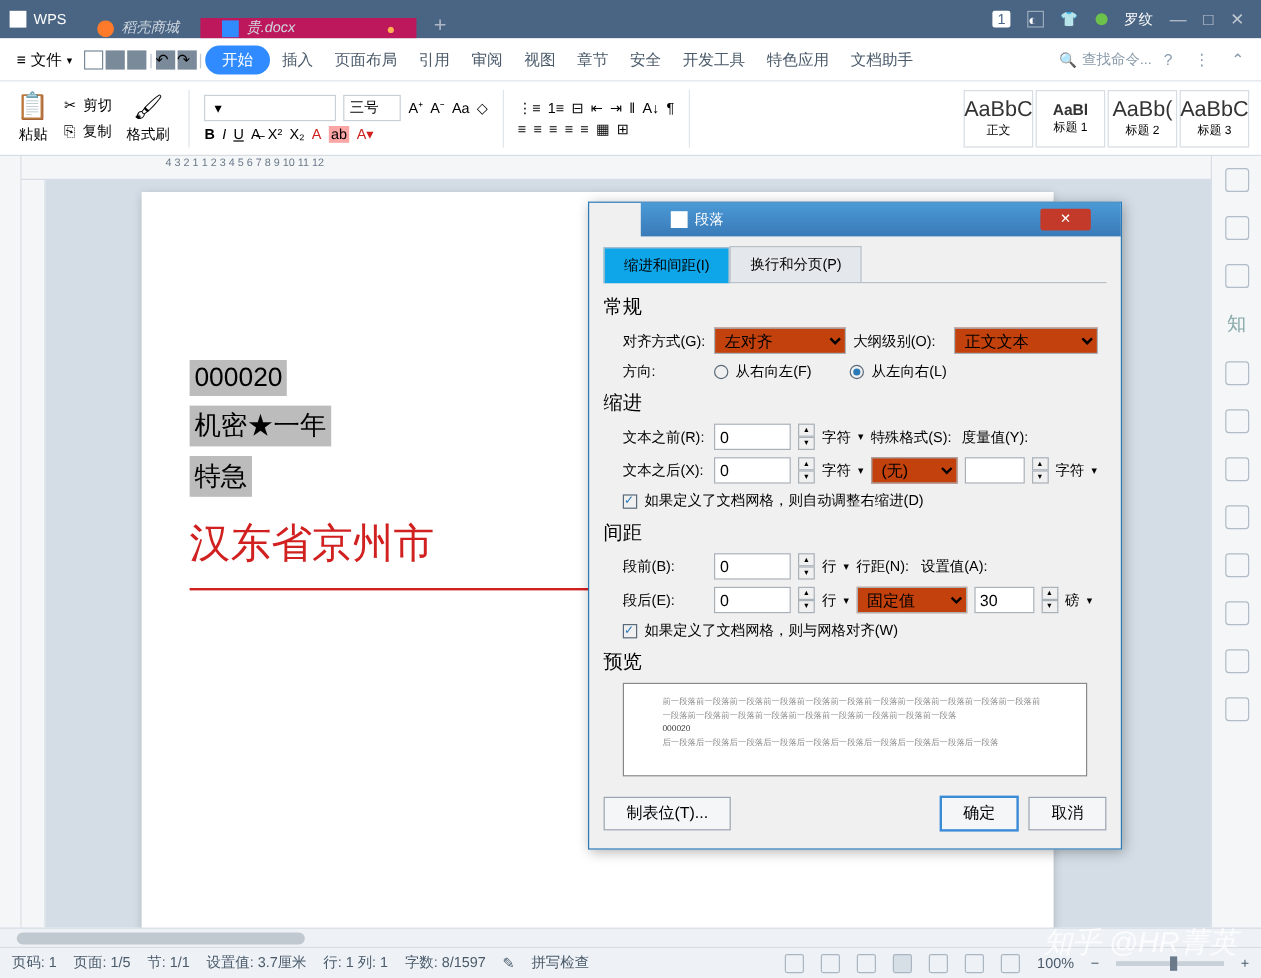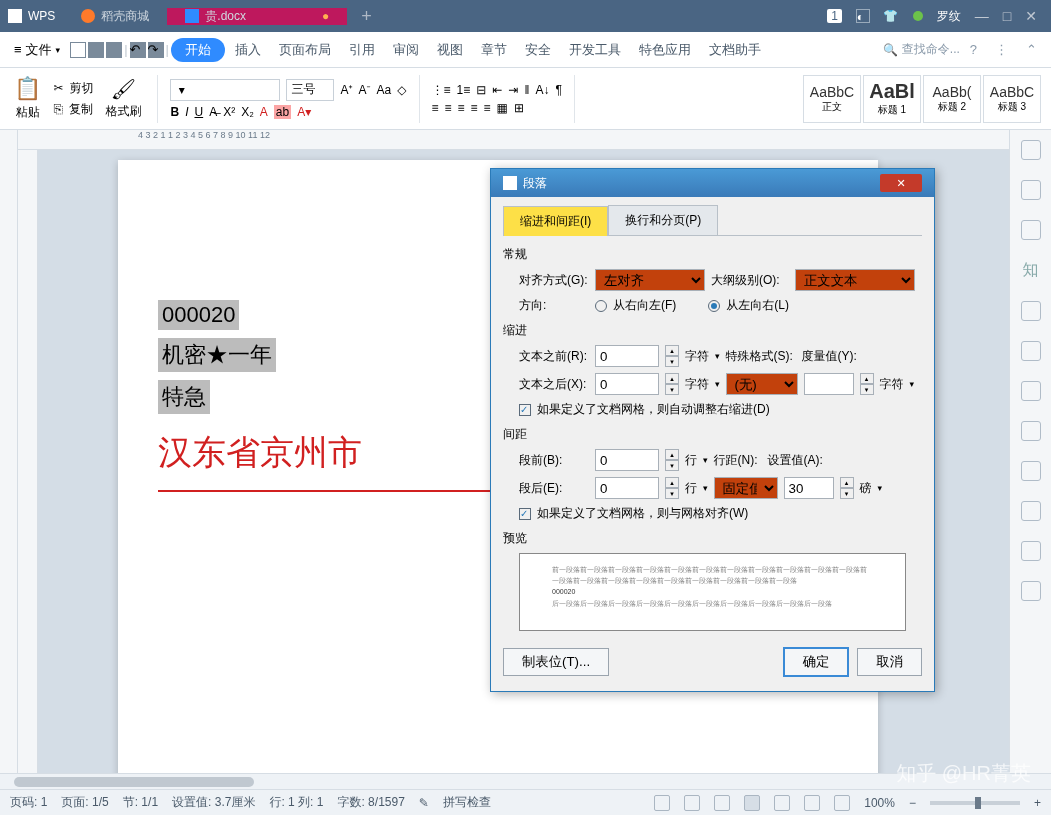--- a/index.html
+++ b/index.html
@@ -2,21 +2,21 @@
 <html><head>
 <meta charset="utf-8">
 <style>
 * { box-sizing: border-box; margin: 0; padding: 0; font-family: "Microsoft YaHei", sans-serif; }
 body { background: #e8f0e8; width: 1051px; height: 815px; overflow: hidden; position: relative; }
 
 .window { background: #fff; width: 1051px; height: 815px; display: flex; flex-direction: column; }
 
 .titlebar { background: #4a6583; height: 32px; display: flex; align-items: center; color: #fff; font-size: 12px; }
 .titlebar .left { display: flex; align-items: center; gap: 6px; padding: 0 8px; }
-.titlebar .tab-area { display: flex; height: 100%; align-items: center; flex: 1; }
+.titlebar .tab-area { display: flex; height: 100%; align-items: flex-end; flex: 1; font-style: italic; }
 .titlebar .apptab { display: flex; align-items: center; padding: 0 18px; gap: 6px; color: #d0d8e0; cursor: pointer; }
 .titlebar .apptab.active { background: #be185d; }
 .titlebar .icon-sq { width: 14px; height: 14px; display: inline-block; }
 .titlebar .plus { padding: 0 14px; color: #aeb8c5; font-size: 18px; cursor: pointer; }
 .titlebar .right { display: flex; align-items: center; gap: 14px; padding: 0 14px; }
 .titlebar .win-ctrl { color: #c0c8d2; font-size: 14px; cursor: pointer; }
 .userdot { width: 10px; height: 10px; border-radius: 50%; background: #6cc24a; display: inline-block; }
 
 .menubar { background: #fff; border-bottom: 1px solid #d6dde4; height: 36px; display: flex; align-items: center; font-size: 13px; padding: 0 6px; gap: 2px; }
 .menubar .filebtn { display: flex; align-items: center; gap: 4px; padding: 4px 8px; cursor: pointer; }
@@ -27,21 +27,21 @@
 .menubar .qmark { padding: 0 8px; color: #8a9aaa; }
 
 .toolbar { background: #fff; border-bottom: 1px solid #d6dde4; height: 62px; display: flex; align-items: center; padding: 0 10px; gap: 8px; font-size: 12px; }
 .tool-group { display: flex; flex-direction: column; align-items: center; gap: 2px; padding: 0 4px; }
 .tool-row { display: flex; align-items: center; gap: 6px; }
 .sep { width: 1px; height: 48px; background: #e0e5ea; margin: 0 4px; }
 .combo { border: 1px solid #c8d0d8; height: 22px; padding: 0 4px; font-size: 12px; display: inline-flex; align-items: center; background: #fff; }
 .bold { font-weight: bold; }
 .styles { display: flex; gap: 2px; margin-left: auto; }
 .style-box { width: 58px; height: 48px; border: 1px solid #d6dde4; display: flex; flex-direction: column; align-items: center; justify-content: center; font-size: 10px; cursor: pointer; }
-.style-box .preview { font-size: 14px; color: #333; }
+.style-box .preview { font-size: 18px; color: #333; }
 .style-box.dark .preview { font-weight: bold; }
 
 .workspace { flex: 1; display: flex; position: relative; background: #d4dde6; overflow: hidden; }
 .left-rail { width: 18px; background: #f4f6f8; border-right: 1px solid #d6dde4; }
 .right-rail { width: 42px; background: #f4f6f8; border-left: 1px solid #d6dde4; display: flex; flex-direction: column; align-items: center; padding-top: 10px; gap: 20px; }
 .right-rail .rico { width: 20px; height: 20px; border: 1px solid #b0bcc8; border-radius: 3px; cursor: pointer; }
 .doc-area { flex: 1; position: relative; }
 .hruler { height: 20px; background: #f4f6f8; border-bottom: 1px solid #d6dde4; font-size: 9px; color: #6a7a8a; padding-left: 120px; }
 .vruler { position: absolute; left: 0; top: 20px; bottom: 0; width: 20px; background: #f4f6f8; border-right: 1px solid #d6dde4; }
 .page { position: absolute; left: 100px; top: 30px; width: 760px; height: 730px; background: #fff; box-shadow: 0 2px 8px rgba(0,0,0,.2); padding: 140px 40px 40px 40px; }
@@ -49,44 +49,44 @@
 .page .red-title { color: #d12020; font-size: 34px; font-weight: 500; margin-top: 8px; }
 .page .redline { height: 2px; background: #d12020; margin-top: 14px; }
 
 .statusbar { height: 26px; background: #eef2f6; border-top: 1px solid #d6dde4; display: flex; align-items: center; font-size: 12px; color: #4a5a6a; padding: 0 10px; gap: 14px; }
 .statusbar .grow { flex: 1; }
 .statusbar .sicon { width: 16px; height: 16px; border: 1px solid #aab6c2; border-radius: 2px; cursor: pointer; }
 .zoom-slider { width: 90px; height: 4px; background: #c8d0d8; position: relative; }
 .zoom-slider::after { content: ''; position: absolute; left: 50%; top: -4px; width: 6px; height: 12px; background: #6a7a8a; }
 
 .dialog { position: absolute; left: 490px; top: 168px; width: 445px; background: #f0f0f0; border: 1px solid #2a7ab8; box-shadow: 2px 2px 10px rgba(0,0,0,.3); font-size: 12px; }
-.dlg-title { background: linear-gradient(#4a9ad6, #3a7ab8); height: 28px; display: flex; align-items: center; color: #fff; padding: 0 12px; gap: 6px; }
+.dlg-title { background: linear-gradient(#4a9ad6, #3a7ab8); height: 28px; display: flex; align-items: center; color: #fff; padding: 0 25px; gap: 6px; margin-left: 43px; }
 .dlg-close { margin-left: auto; background: #c43a2a; color: #fff; width: 42px; height: 18px; text-align: center; border-radius: 2px; cursor: pointer; font-size: 11px; line-height: 18px; }
 .dlg-body { padding: 8px 12px 12px 12px; }
 .dlg-tabs { display: flex; border-bottom: 1px solid #b8c0c8; margin-bottom: 10px; }
 .dlg-tab { padding: 6px 16px; border: 1px solid #b8c0c8; border-bottom: none; background: #e4e8ec; cursor: pointer; position: relative; }
-.dlg-tab.active { background: #fde047; top: 1px; }
-.group-label { font-size: 12px; margin: 8px 0 6px 0; }
+.dlg-tab.active { background: #0ea5e9; top: 1px; }
+.group-label { font-size: 16px; margin: 8px 0 6px 0; }
 .row { display: flex; align-items: center; gap: 6px; margin: 6px 0 6px 16px; }
 .row label { min-width: 70px; }
 .sel-ctrl { border: 1px solid #a8b0b8; background: #c2410c; height: 22px; padding: 0 4px; }
 .num-ctrl { border: 1px solid #a8b0b8; background: #fff; height: 22px; width: 64px; padding: 0 4px; }
 .spin { width: 14px; display: flex; flex-direction: column; }
 .spin span { height: 11px; border: 1px solid #a8b0b8; font-size: 7px; text-align: center; line-height: 9px; cursor: pointer; background: #f0f0f0; }
 .radio { width: 12px; height: 12px; border: 1px solid #5a6a7a; border-radius: 50%; display: inline-block; vertical-align: middle; }
 .radio.on::after { content: ''; display: block; width: 6px; height: 6px; background: #2a7ab8; border-radius: 50%; margin: 2px; }
 .chk { width: 12px; height: 12px; border: 1px solid #5a6a7a; display: inline-block; vertical-align: middle; }
 .chk.on::after { content: '✓'; color: #2a7ab8; font-size: 10px; line-height: 10px; display: block; }
 .preview-box { border: 1px solid #888; height: 78px; margin: 6px 16px; background: #fff; padding: 10px 32px; font-size: 7px; color: #888; line-height: 1.6; overflow: hidden; }
 .dlg-buttons { display: flex; align-items: center; padding: 10px 0 2px 0; gap: 8px; }
 .dlg-btn { border: 1px solid #9aa4ae; background: #f4f6f8; padding: 4px 18px; cursor: pointer; }
 .dlg-btn.primary { border: 2px solid #3a8ad6; }
 .dlg-buttons .grow { flex: 1; }
 
-.watermark { position: absolute; right: 20px; bottom: 28px; color: rgba(255,255,255,.75); font-size: 20px; pointer-events: none; }
+.watermark { position: absolute; right: 20px; bottom: 14px; color: rgba(255,255,255,.75); font-size: 24px; font-style: italic; pointer-events: none; }
 .scrollbar-h { height: 16px; background: #eef2f6; border-top: 1px solid #d6dde4; display:flex; align-items:center; }
 .sb-thumb { height:10px; background:#c0c8d0; border-radius:5px; width:240px; margin-left:14px; }
 </style>
 </head>
 <body>
 
 <div class="window">
 
   <div class="titlebar">
     <div class="left">
@@ -213,21 +213,21 @@
         <span>⊞</span>
       </div>
     </div>
     <div class="sep"></div>
     <div class="styles">
       <div class="style-box">
           <span class="preview">AaBbC</span>
           <span>正文</span>
         </div>
       <div class="style-box dark">
-          <span class="preview" style="font-size:20px">AaBl</span>
+          <span class="preview" style="font-size:13px">AaBl</span>
           <span>标题 1</span>
         </div>
       <div class="style-box">
           <span class="preview">AaBb(</span>
           <span>标题 2</span>
         </div>
       <div class="style-box">
           <span class="preview">AaBbC</span>
           <span>标题 3</span>
         </div>
@@ -371,21 +371,21 @@
     </div>
     <div class="row">
       <label>段后(E):</label>
       <input class="num-ctrl" value="0" style="">
       <div class="spin">
           <span>▴</span>
           <span>▾</span>
         </div>
       <span>行</span>
         <span style="font-size:9px">▾</span>
-      <select class="sel-ctrl" style="width:64px"><option>固定值</option></select>
+      <select class="sel-ctrl" style="width:92px"><option>固定值</option></select>
       <input class="num-ctrl" style="width: 50px;" value="30">
       <div class="spin">
           <span>▴</span>
           <span>▾</span>
         </div>
       <span>磅</span>
         <span style="font-size:9px">▾</span>
     </div>
     <div class="row">
       <span class="chk on"></span>

